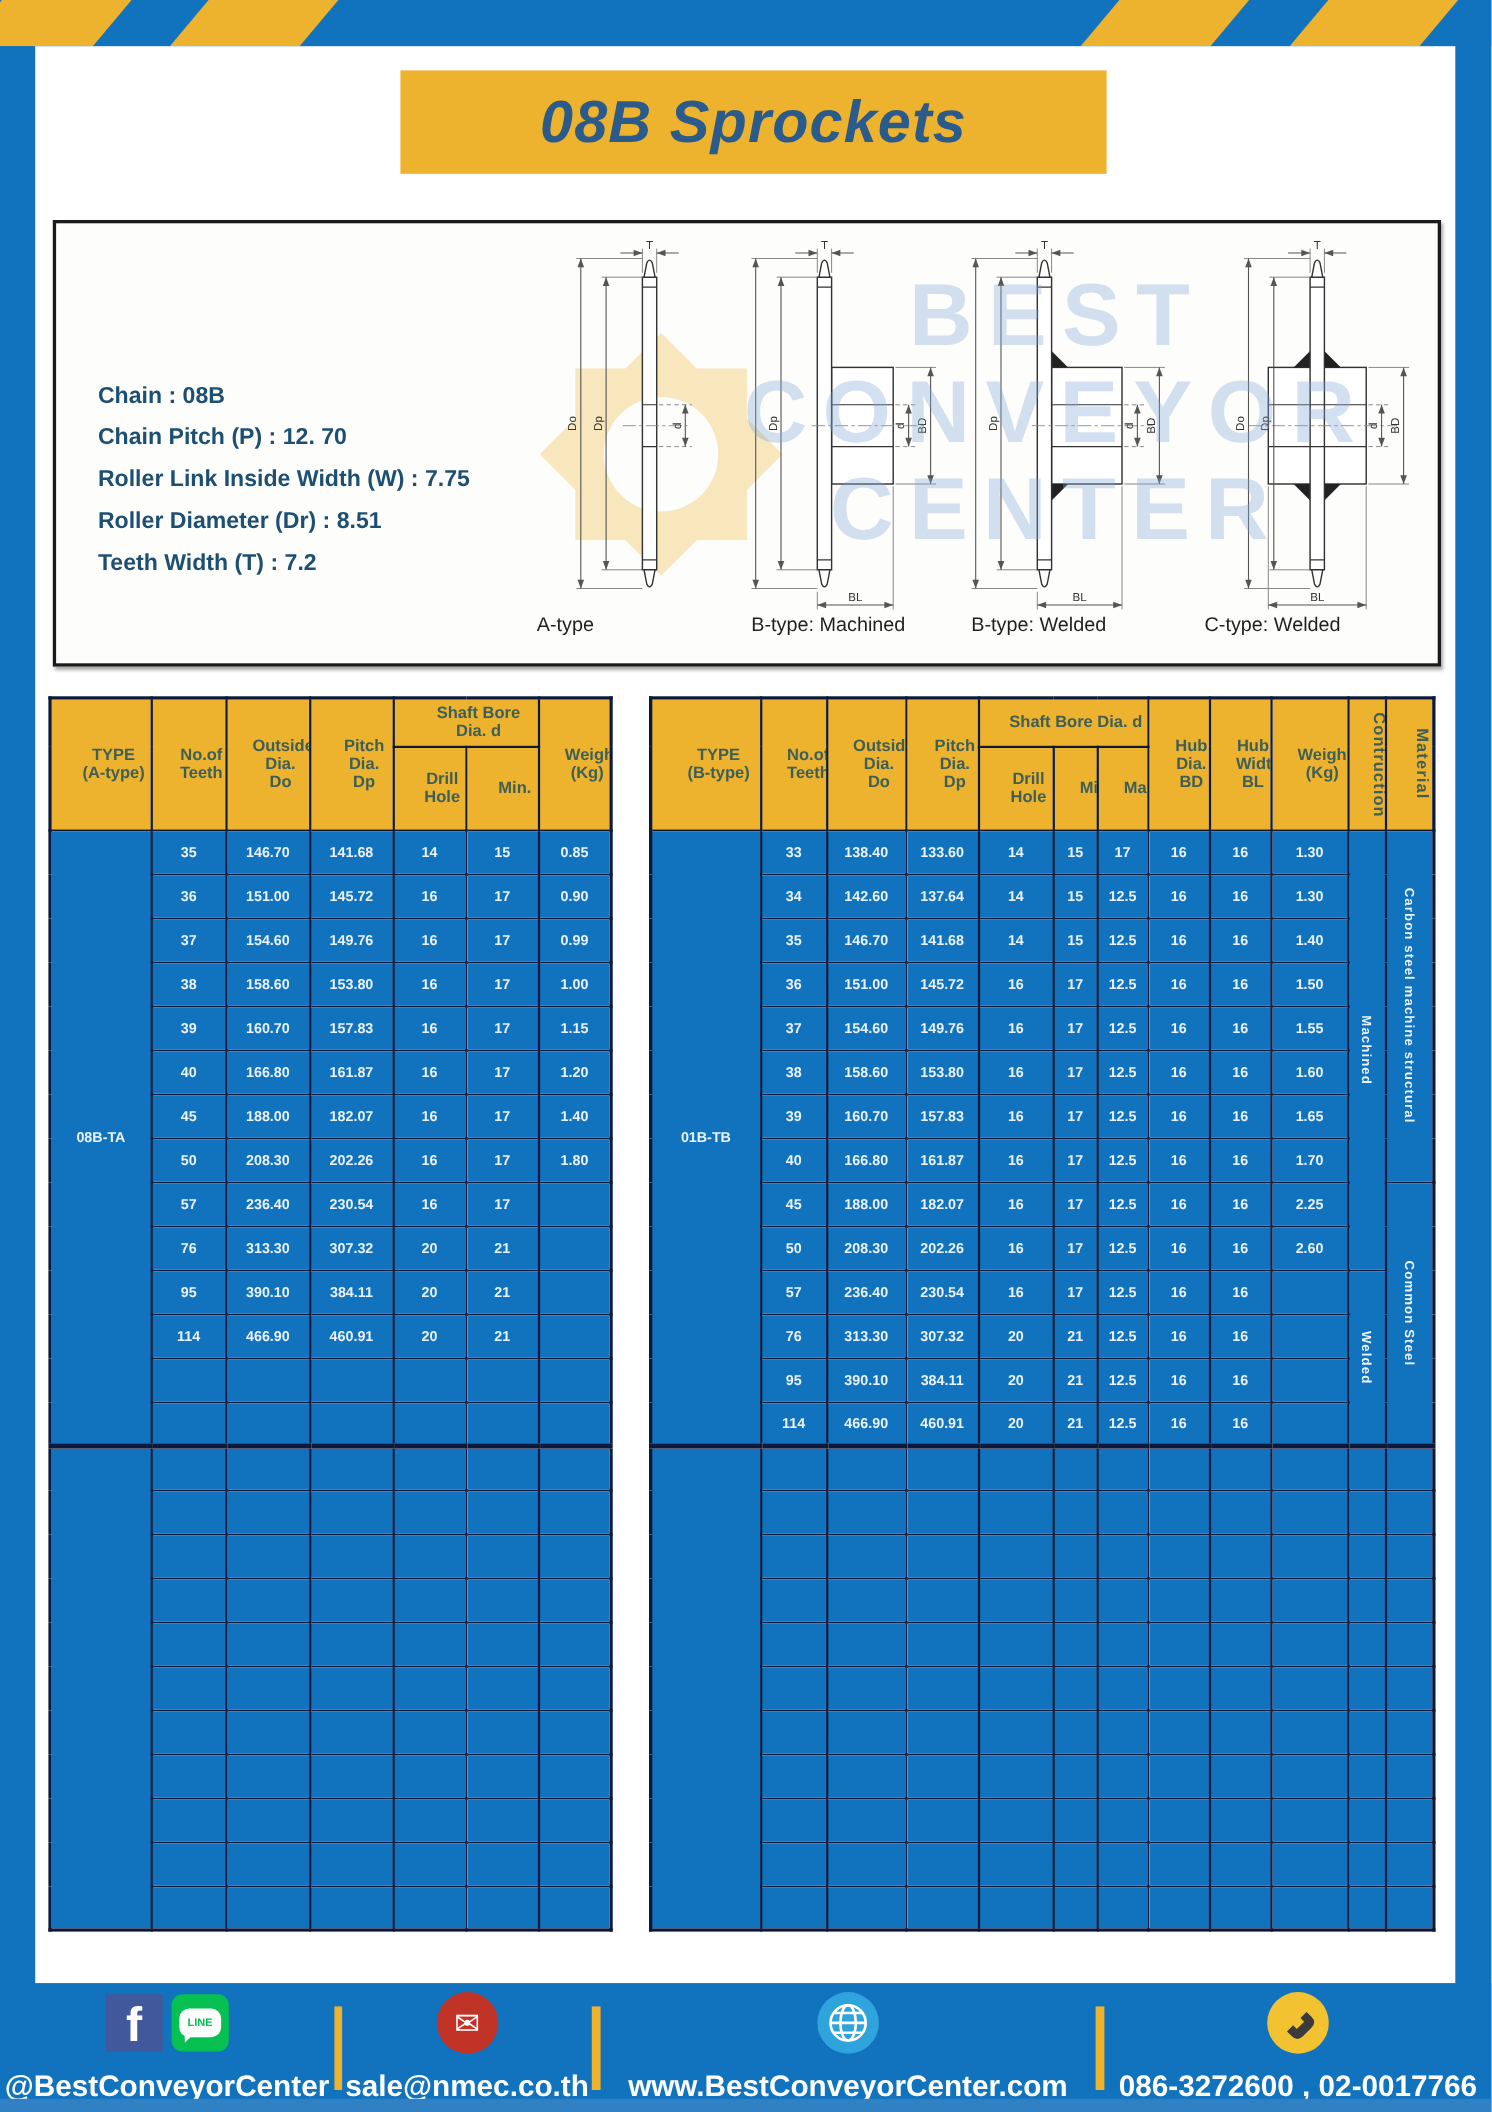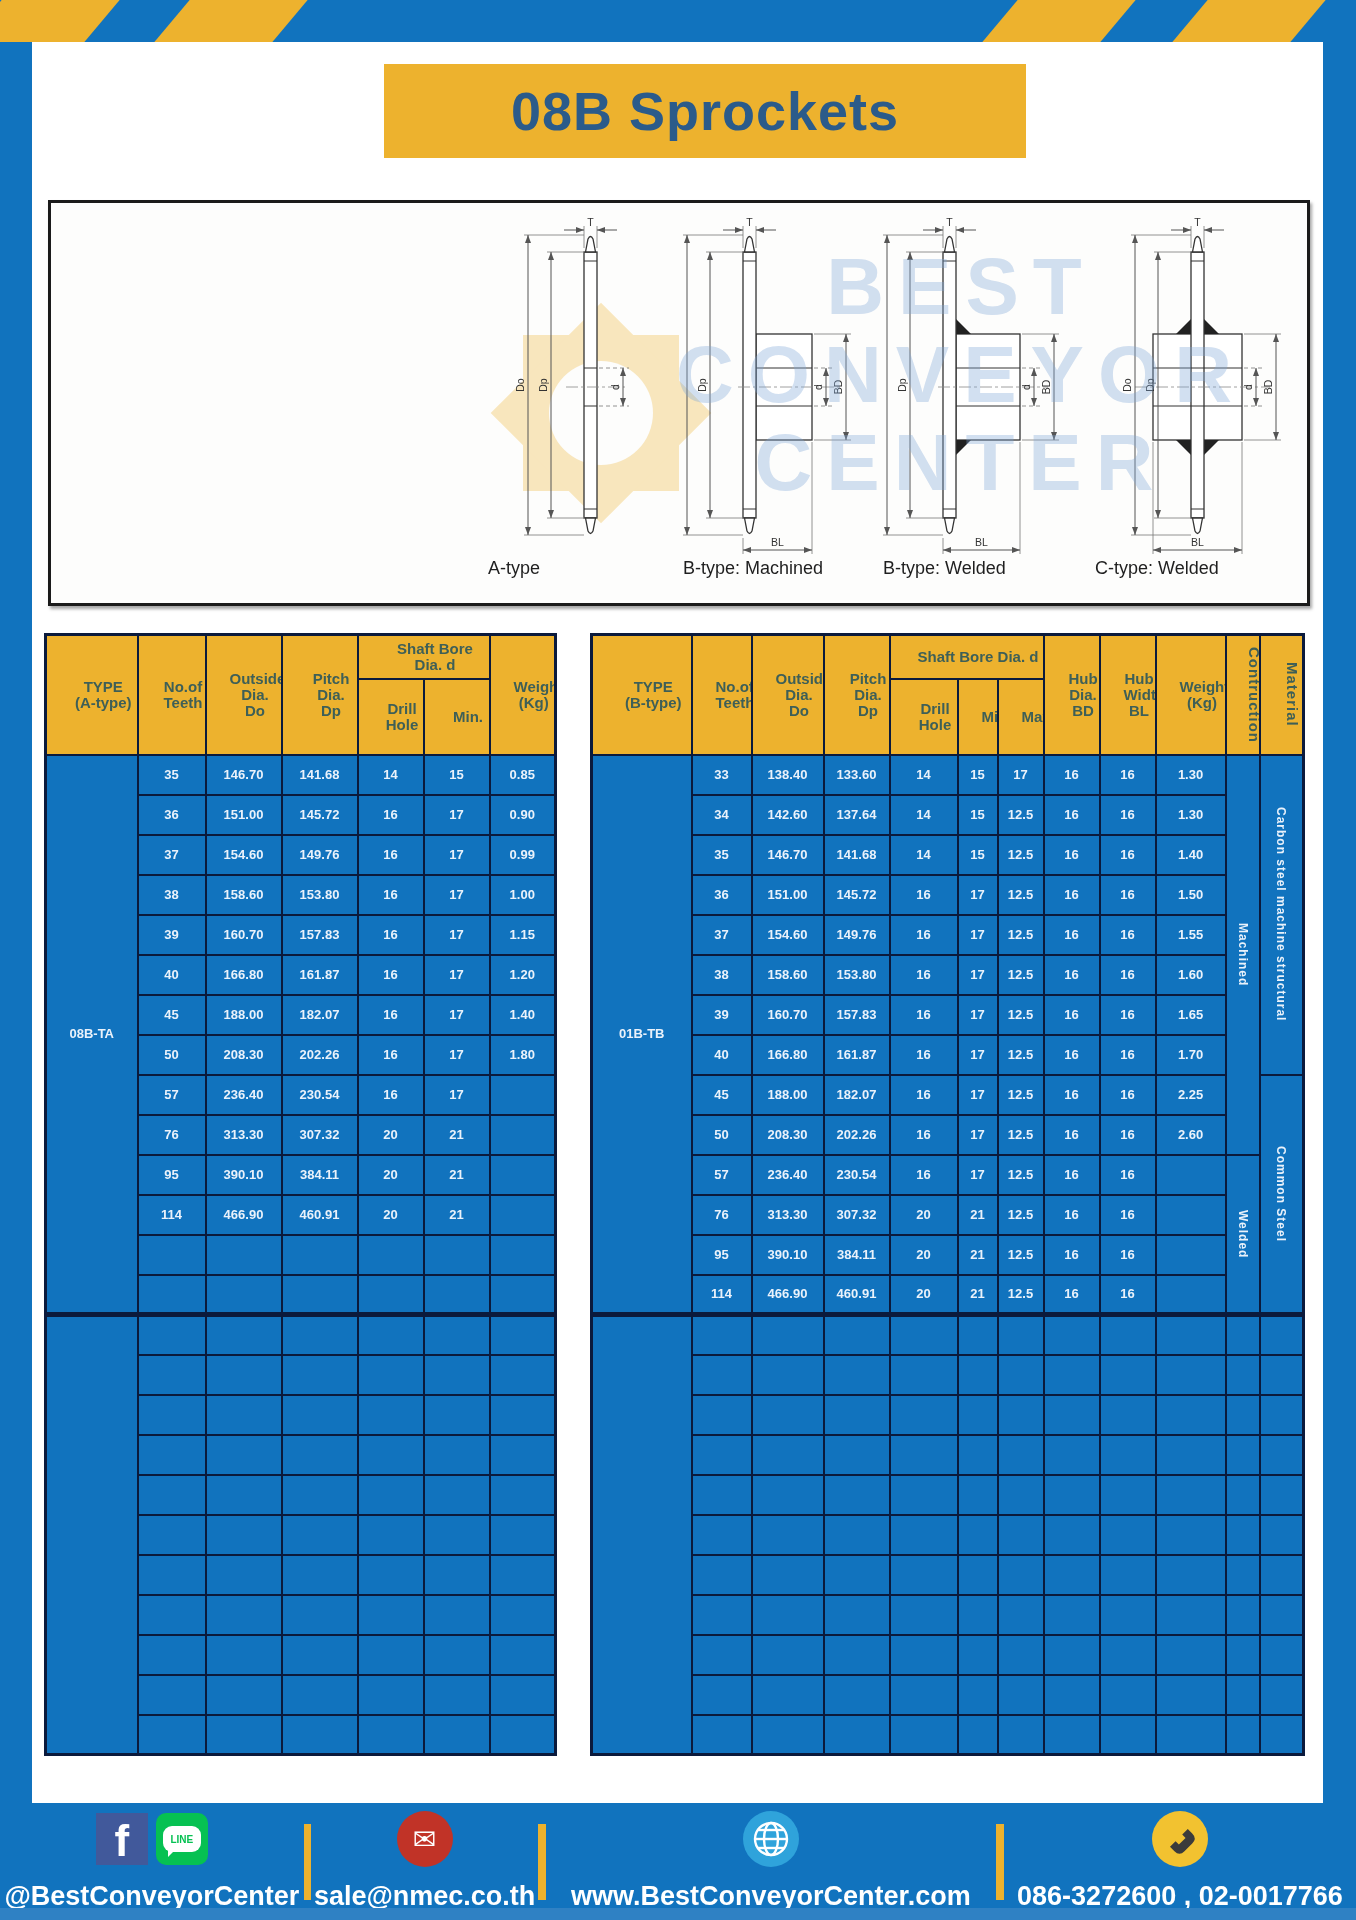--- a/index.html
+++ b/index.html
@@ -7,22 +7,22 @@
   .page{position:relative;width:1356px;height:1920px;background:#1173BE;overflow:hidden;}
 
   
   .top-bar{position:absolute;left:0;top:0;width:1356px;height:42px;background:#1173BE;overflow:hidden;}
   .stripe{position:absolute;top:0;height:42px;width:118px;background:#EDB22E;transform:skewX(-40deg);}
 
   
   .sheet{position:absolute;left:32px;top:42px;width:1291px;height:1761px;background:#ffffff;}
 
   
-  .title-box{position:absolute;left:384px;top:64px;width:642px;height:94px;background:#EDB22E;
-    display:flex;align-items:center;justify-content:center;}
+  .title-box{position:absolute;left:364px;top:64px;width:642px;height:94px;background:#EDB22E;
+    display:flex;align-items:center;justify-content:center;font-style:italic;}
   .title-box h1{margin:0;font-size:54px;font-weight:bold;color:#2B5B8A;letter-spacing:1px;}
 
   
   .diagram-box{position:absolute;left:48px;top:200px;width:1256px;height:400px;background:#fdfdfc;
     border:3px solid #1b1b1b;box-shadow:2px 3px 3px rgba(0,0,0,.35);overflow:hidden;}
   .specs{position:absolute;left:38px;top:138px;font-size:21px;font-weight:bold;color:#1D4F72;line-height:38px;white-space:nowrap;}
   .drawing-wrap{position:absolute;top:15px;width:190px;height:340px;}
   .variant-label{position:absolute;top:355px;width:190px;text-align:left;font-size:18px;color:#1f1f1f;}
   .wm-star{position:absolute;left:400px;top:60px;opacity:.30;pointer-events:none;}
   .wm-text{position:absolute;left:560px;top:40px;width:700px;text-align:center;pointer-events:none;
@@ -82,20 +82,27 @@
     <h1>08B Sprockets</h1>
   </div>
 
   <div class="diagram-box">
     <div class="wm-star">
       <svg width="300" height="300" viewBox="0 0 300 300">
         <rect x="72" y="72" width="156" height="156" fill="#EDB22E"></rect>
         <rect x="72" y="72" width="156" height="156" fill="#EDB22E" transform="rotate(45 150 150)"></rect>
         <circle cx="150" cy="150" r="52" fill="#fdfdfc"></circle>
       </svg>
+    </div>
+    <div class="specs">
+      <div>Chain : 08B</div>
+      <div>Chain Pitch (P) : 12. 70</div>
+      <div>Roller Link Inside Width (W) : 7.75</div>
+      <div>Roller Diameter (Dr) : 8.51</div>
+      <div>Teeth Width (T) : 7.2</div>
     </div>
     <div id="drawings">
         <div class="drawing-wrap" style="left: 437px;"><svg width="190" height="340" viewBox="0 0 190 340">
             <rect x="96" y="34" width="13" height="266" fill="#fff" stroke="#333" stroke-width="1.3"></rect>
             <path d="M97.5,34 L100,21 Q102.5,16 105,21 L107.5,34 Z" fill="#fff" stroke="#333" stroke-width="1.3"></path>
             <path d="M97.5,300 L100,313 Q102.5,318 105,313 L107.5,300 Z" fill="#fff" stroke="#333" stroke-width="1.3"></path>
             <line x1="96" y1="43" x2="109" y2="43" stroke="#333" stroke-width="1"></line>
             <line x1="96" y1="291" x2="109" y2="291" stroke="#333" stroke-width="1"></line>
             <line x1="96" y1="150" x2="109" y2="150" stroke="#333" stroke-width="1"></line>
             <line x1="96" y1="188" x2="109" y2="188" stroke="#333" stroke-width="1"></line>

